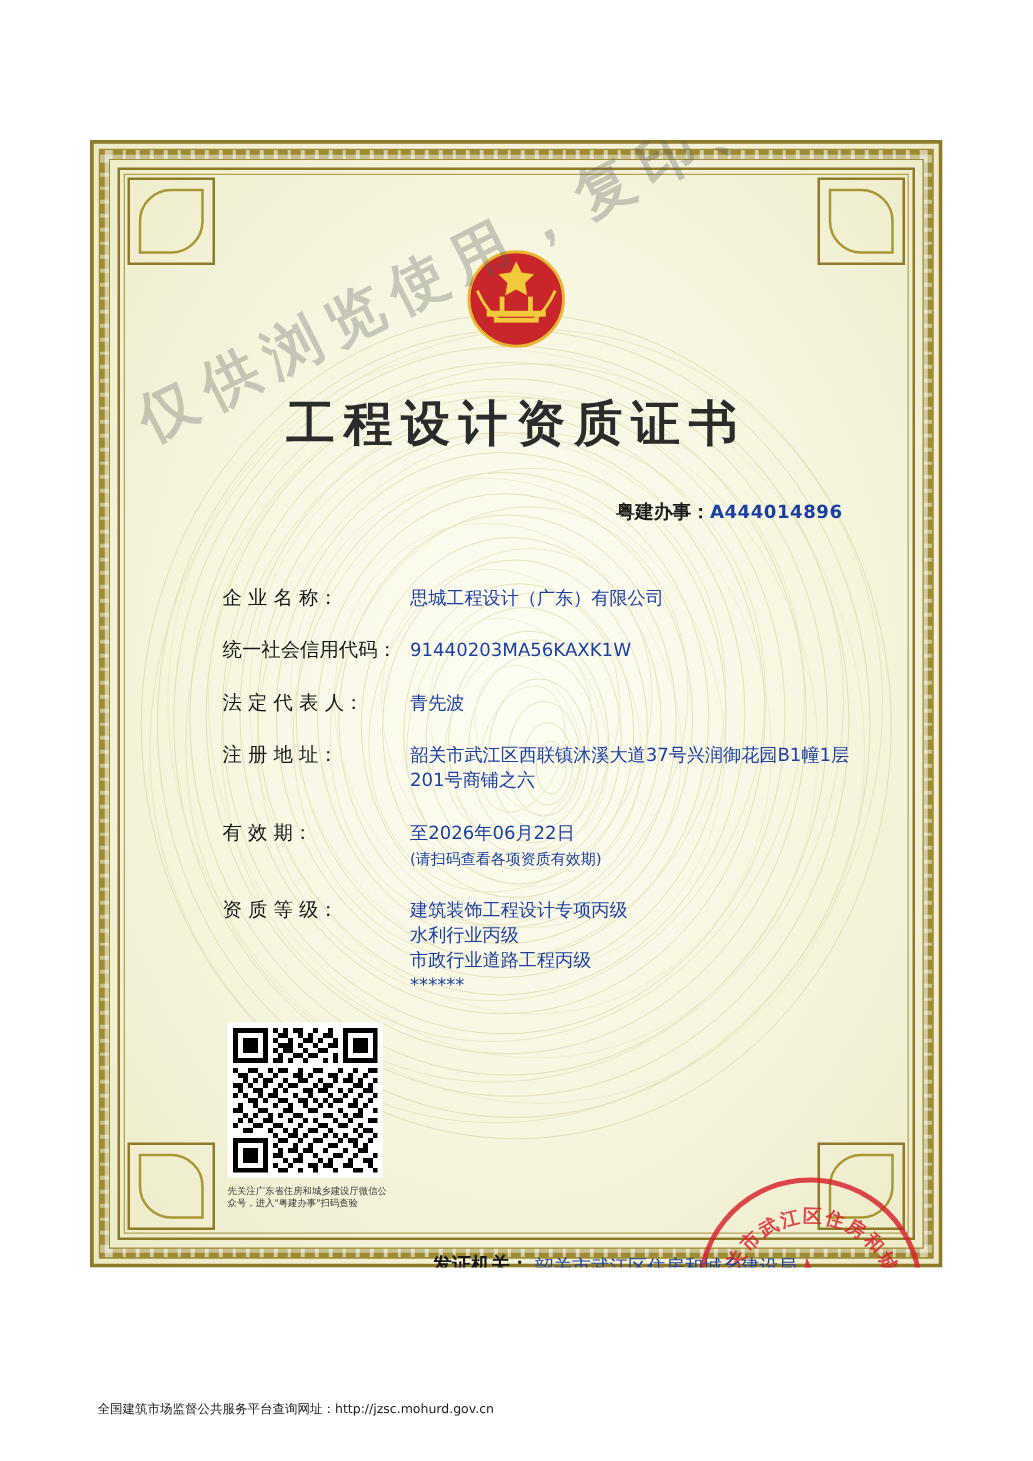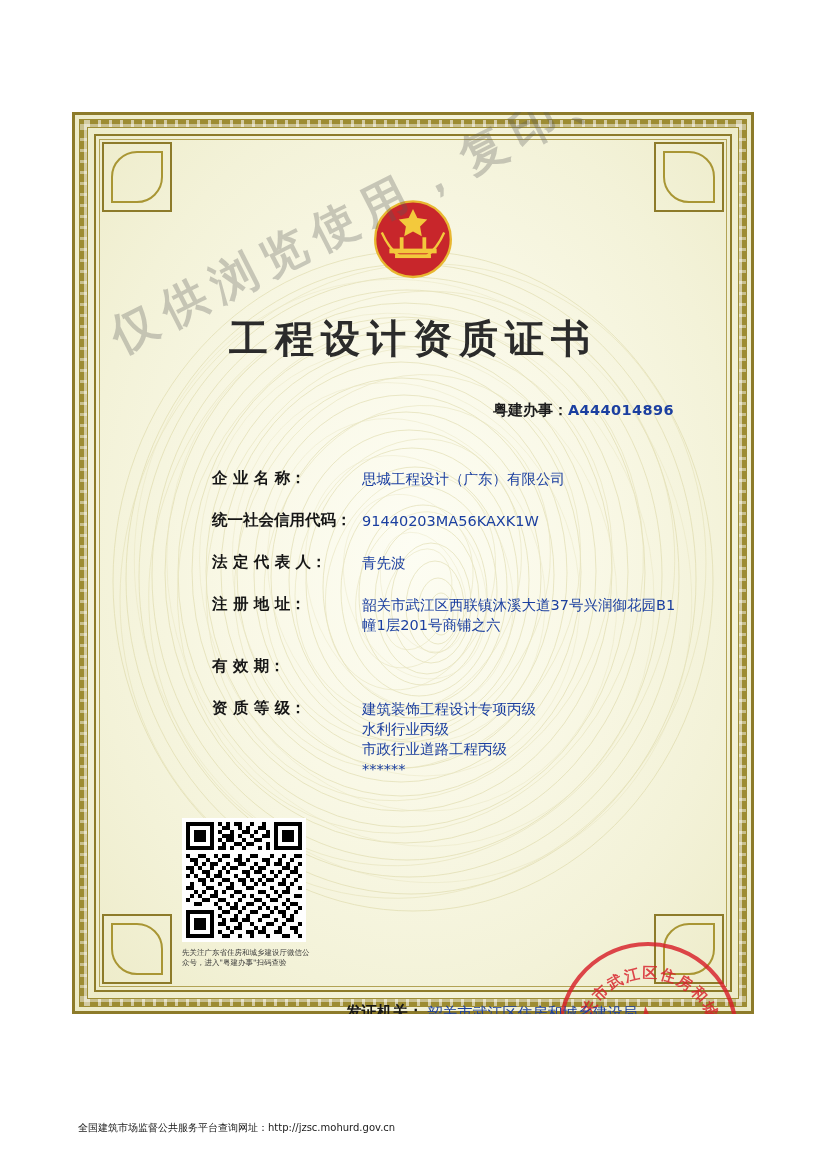--- a/index.html
+++ b/index.html
@@ -106,23 +106,22 @@
   .fields{
     position:absolute;left:72px;right:40px;top:322px;
   }
   .row{
     display:flex;
     align-items:flex-start;
     margin-bottom:21px;
   }
   .lbl{
     width:150px;flex:none;
-    font-size:15.5px;font-weight:bold;color:#161616;
+    font-size:15.5px;font-weight:normal;color:#161616;
     white-space:nowrap;
-    margin-left:34px;
   }
   .val{
     font-size:14.5px;color:#1b3fa0;
     line-height:20px;
     padding-top:1px;
   }
   .val .sub{font-size:12px;color:#1b3fa0;display:block;}
   .val .line{display:block;}
 
   
@@ -303,20 +302,24 @@
         <div class="val">青先波</div>
       </div>
 
       <div class="row">
         <div class="lbl">注 册 地 址：</div>
         <div class="val" style="max-width:400px">韶关市武江区西联镇沐溪大道37号兴润御花园B1幢1层201号商铺之六</div>
       </div>
 
       <div class="row">
         <div class="lbl">有 效 期：</div>
+        <div class="val">
+          <span class="line">至2026年06月22日</span>
+          <span class="sub">(请扫码查看各项资质有效期)</span>
+        </div>
       </div>
 
       <div class="row">
         <div class="lbl">资 质 等 级：</div>
         <div class="val">
           <span class="line">建筑装饰工程设计专项丙级</span>
           <span class="line">水利行业丙级</span>
           <span class="line">市政行业道路工程丙级</span>
           <span class="line">******</span>
         </div>

